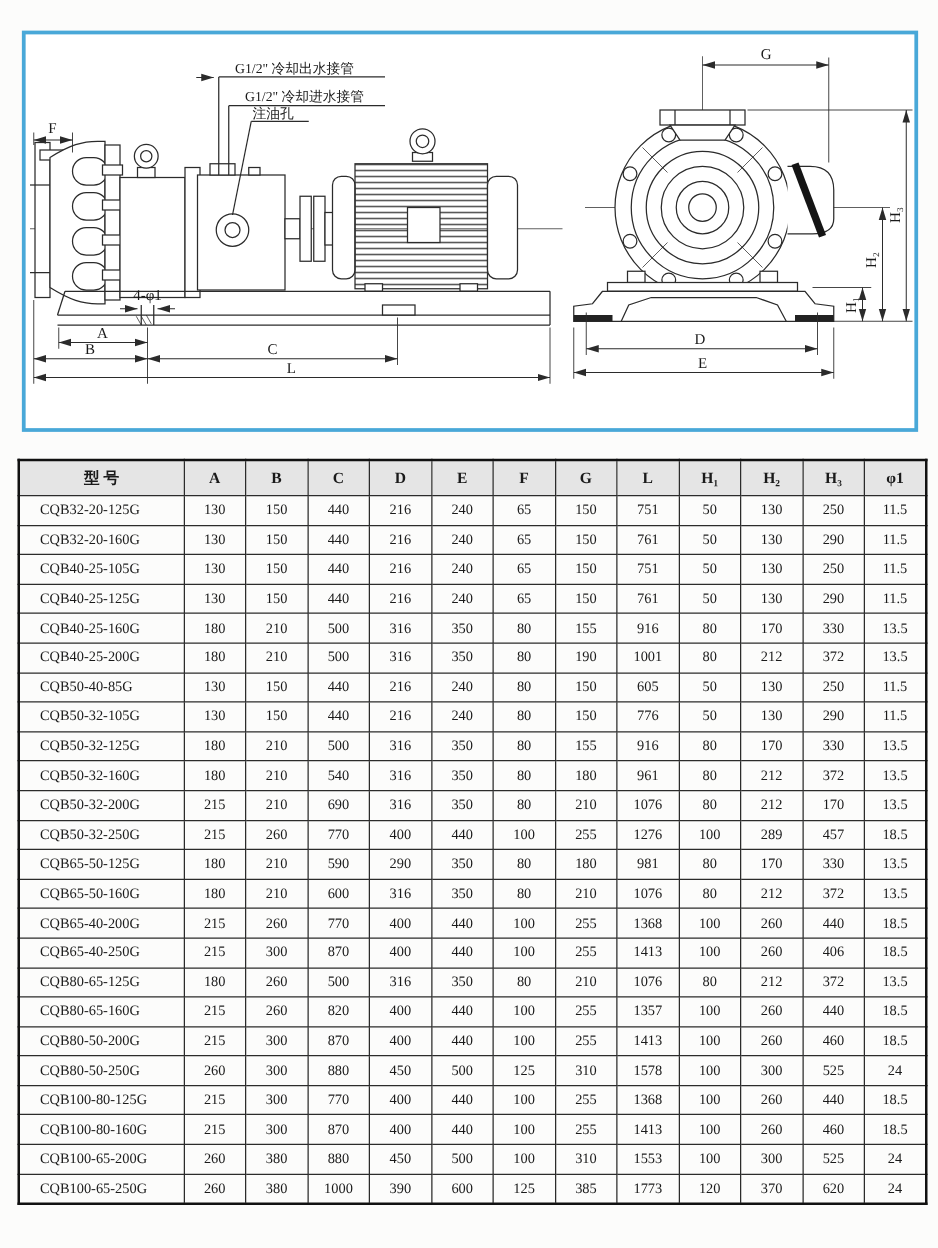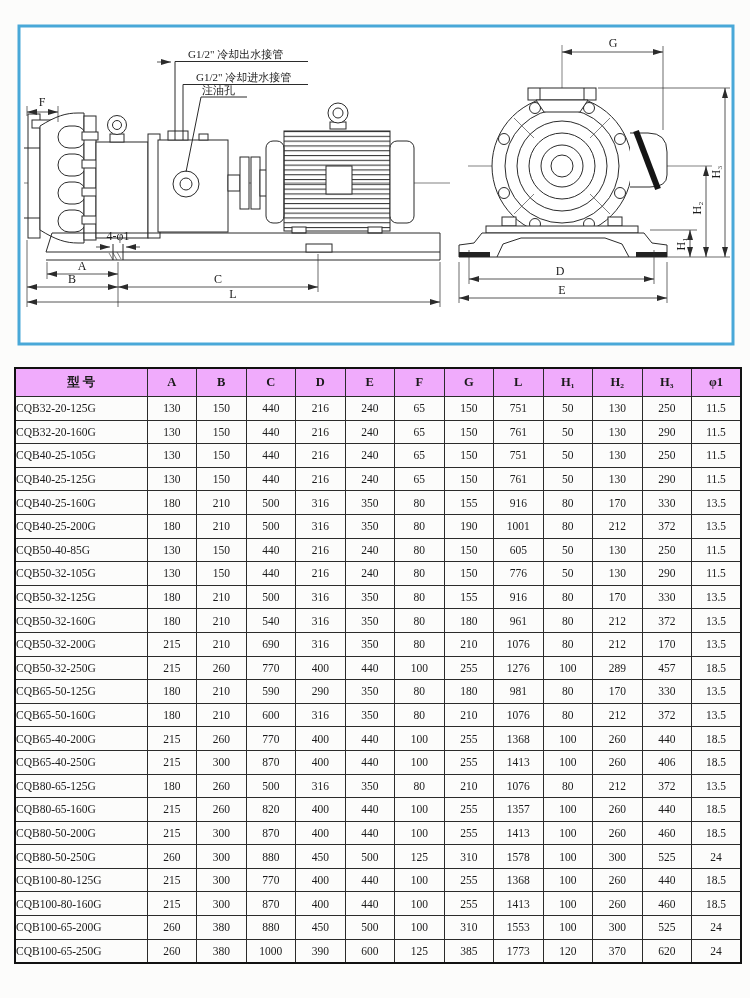--- a/index.html
+++ b/index.html
@@ -14,23 +14,23 @@
   .part{stroke:#2b2b2b;stroke-width:1;fill:#ffffff;}
   .dim{stroke:#2b2b2b;stroke-width:.8;fill:none;
        marker-start:url(#arw);marker-end:url(#arw);}
   .dima{stroke:#2b2b2b;stroke-width:.8;fill:none;marker-end:url(#arw);}
   .ext{stroke:#2b2b2b;stroke-width:.7;fill:none;}
   .tbl-wrap{position:absolute;left:14px;top:367px;}
   table{border-collapse:collapse;table-layout:fixed;width:726px;
         border:2px solid #111;}
   th,td{border:1px solid #2b2b2b;text-align:center;padding:0 2px;
         overflow:hidden;white-space:nowrap;}
-  th{height:27px;font-size:12.5px;font-weight:bold;background:#f0abfc;}
+  th{height:27px;font-size:12.5px;font-weight:bold;background:#e5e5e5;}
   td{height:22.6px;font-size:11.5px;}
-  td:first-child{text-align:left;padding-left:0;}
+  td:first-child{text-align:left;padding-left:16px;}
 </style>
 </head>
 <body>
 
 <div class="drawing-wrap">
 <svg width="750" height="362" viewBox="0 0 750 362">
   <defs>
     <marker id="arw" markerWidth="11" markerHeight="8" refX="10" refY="4" orient="auto-start-reverse" markerUnits="userSpaceOnUse">
       <path d="M0,1 L10,4 L0,7 Z" fill="#2b2b2b"></path>
     </marker>

